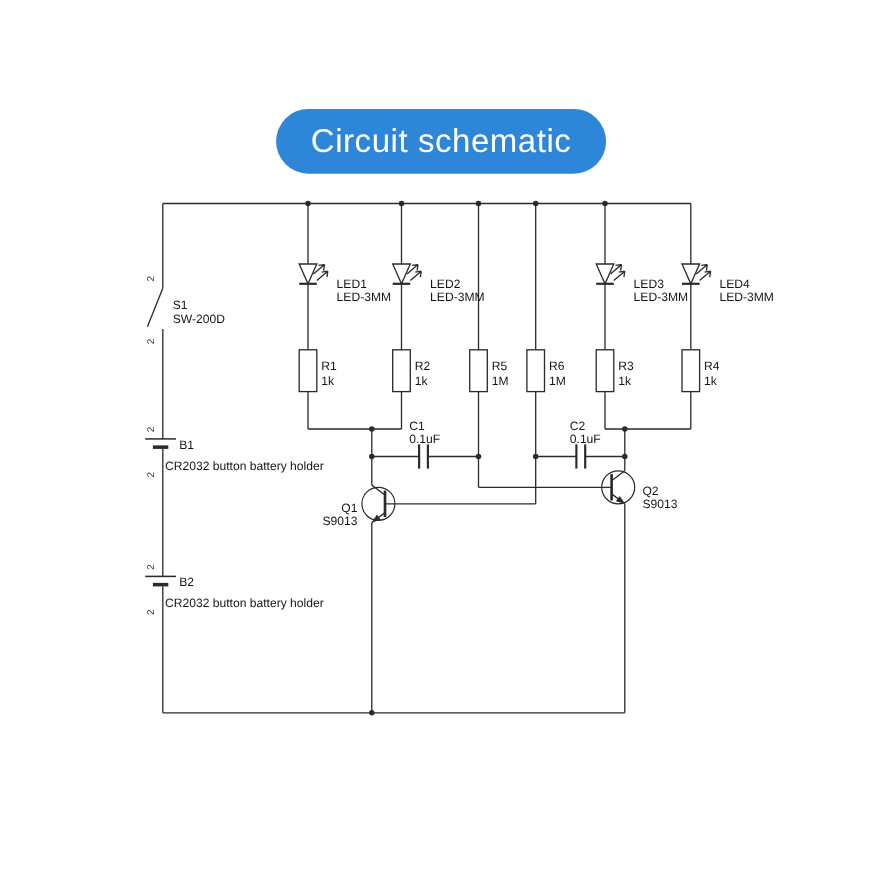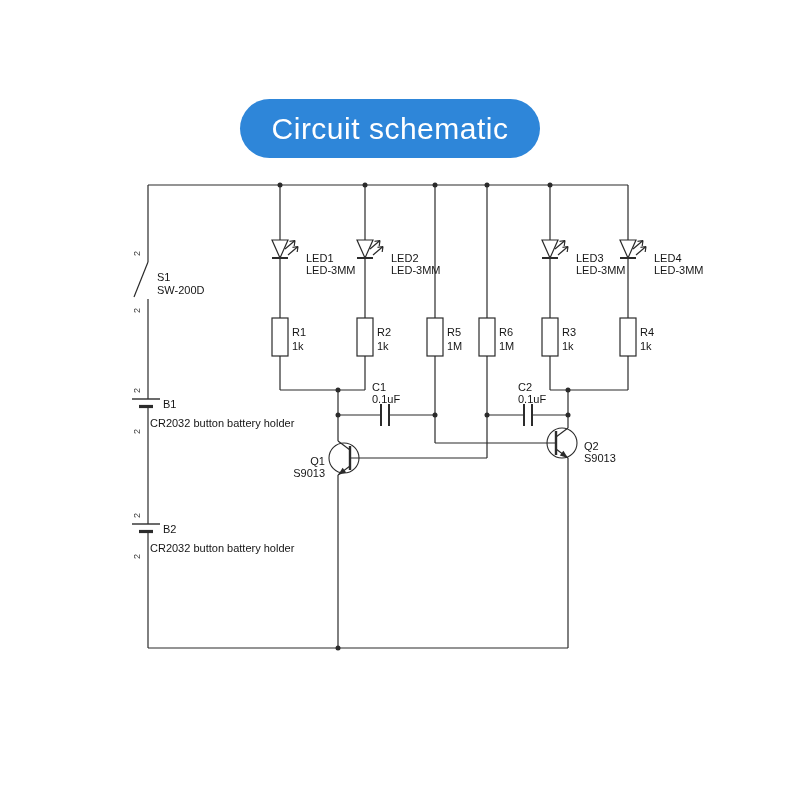--- a/index.html
+++ b/index.html
@@ -2,21 +2,21 @@
 <html><head>
 <meta charset="utf-8">
 <title>Circuit schematic</title>
 <style>
   html,body{margin:0;padding:0;background:#ffffff;}
   .stage{
     position:relative;width:800px;height:800px;background:#ffffff;overflow:hidden;
     font-family:"Liberation Sans","DejaVu Sans",sans-serif;
   }
   .banner{
-    position:absolute;left:240px;top:99px;width:300px;height:59px;
+    position:absolute;left:251px;top:99px;width:300px;height:59px;
     border-radius:30px;display:flex;align-items:center;justify-content:center;
     color:#ffffff;font-size:30px;font-weight:500;letter-spacing:0.5px;
   }
   svg{position:absolute;left:0;top:0;}
   svg text{fill:#151515;font-size:11px;font-family:"Liberation Sans","DejaVu Sans",sans-serif;}
   svg text.pin{font-size:9px;fill:#3a3a3a;}
   svg text.anchor-end{text-anchor:end;}
 </style>
 </head>
 <body>

